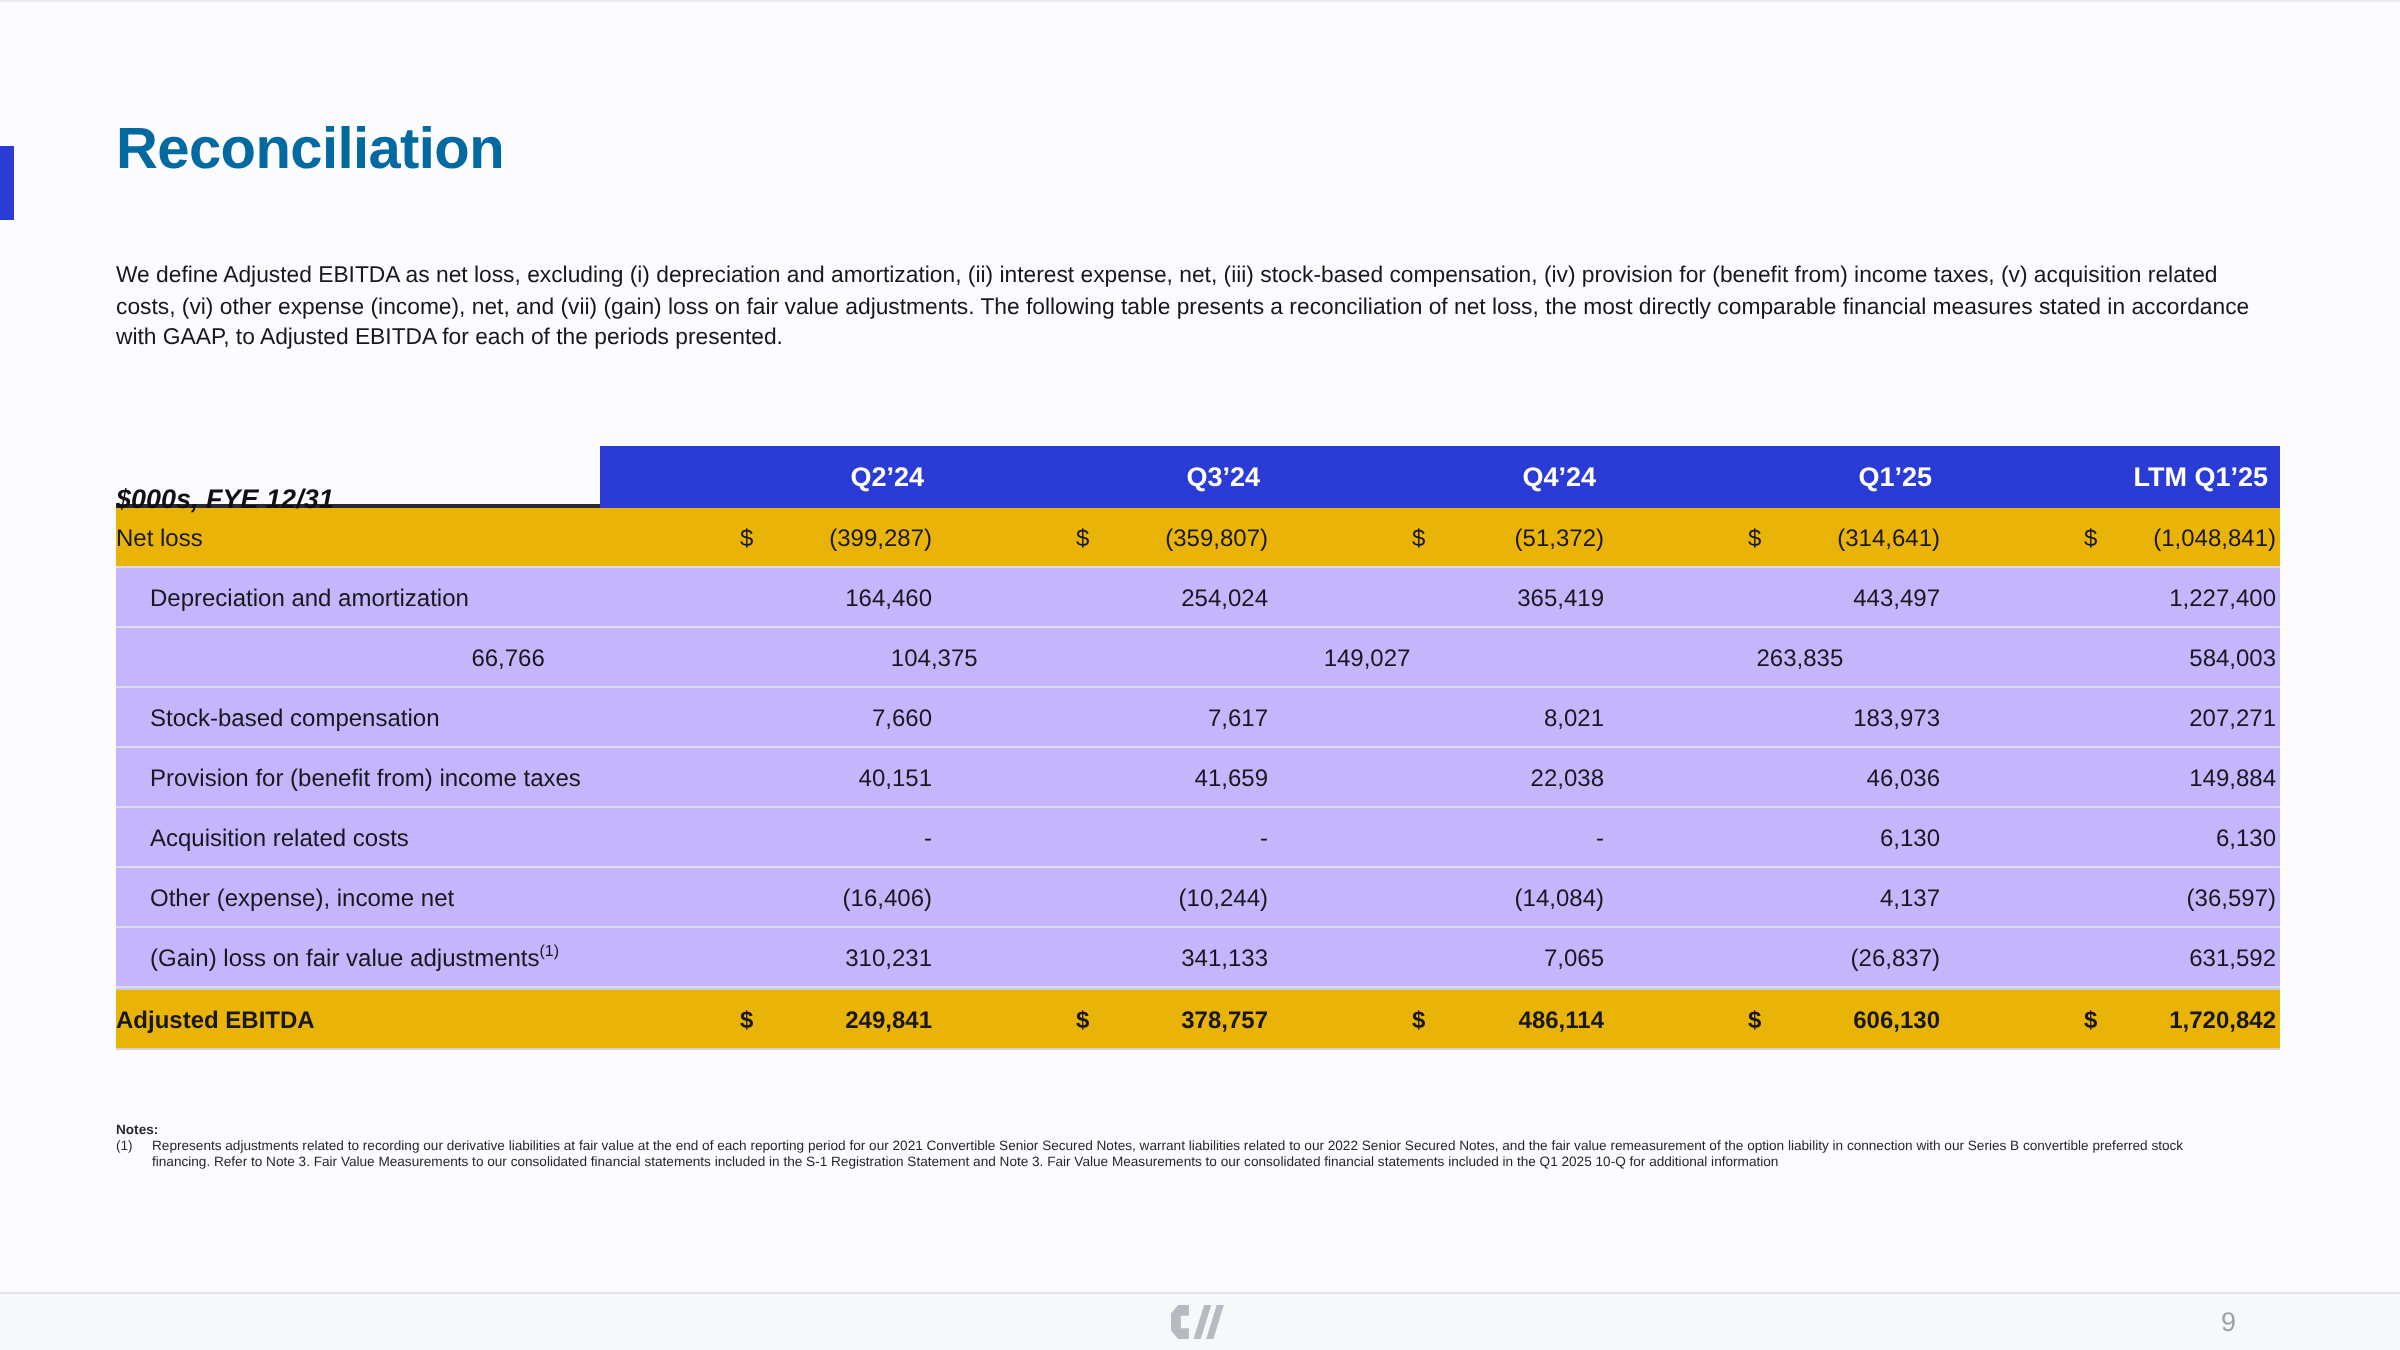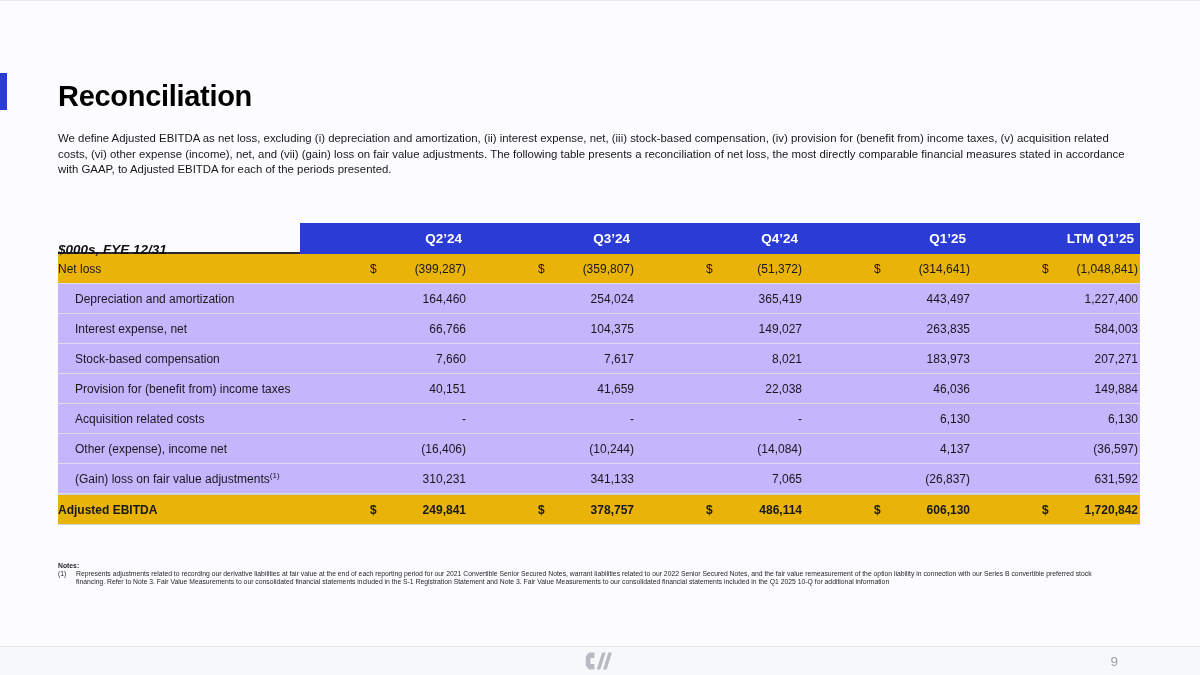--- a/index.html
+++ b/index.html
@@ -12,22 +12,22 @@
     overflow: hidden;
   }
   .slide { position: absolute; inset: 0; background: #fcfcfe; border-top: 1px solid #e8eaee; }
 
   
   .accent-bar {
     position: absolute; left: 0; top: 72px; width: 7px; height: 37px;
     background: #2b3bd6;
   }
   .page-title {
-    position: absolute; left: 58px; top: 79px;
-    font-size: 29px; font-weight: 700; color: #000000; letter-spacing: -0.3px;
+    position: absolute; left: 58px; top: 58px;
+    font-size: 29px; font-weight: 700; color: #0369a1; letter-spacing: -0.3px;
   }
   .intro {
     position: absolute; left: 58px; top: 130px; width: 1082px;
     font-size: 11.4px; line-height: 15.7px; color: #17181c;
   }
 
   
   .recon-table { position: absolute; left: 58px; top: 222px; width: 1082px; }
   .thead { display: flex; height: 31px; }
   .corner {
@@ -140,21 +140,20 @@
           <div class="vcell">
             <span class="dollar"></span>
             <span class="val">443,497</span>
           </div>
           <div class="vcell">
             <span class="dollar"></span>
             <span class="val">1,227,400</span>
           </div>
         </div>
         <div class="trow">
-          <div class="lcell ind">Interest expense, net</div>
           <div class="vcell">
             <span class="dollar"></span>
             <span class="val">66,766</span>
           </div>
           <div class="vcell">
             <span class="dollar"></span>
             <span class="val">104,375</span>
           </div>
           <div class="vcell">
             <span class="dollar"></span>

